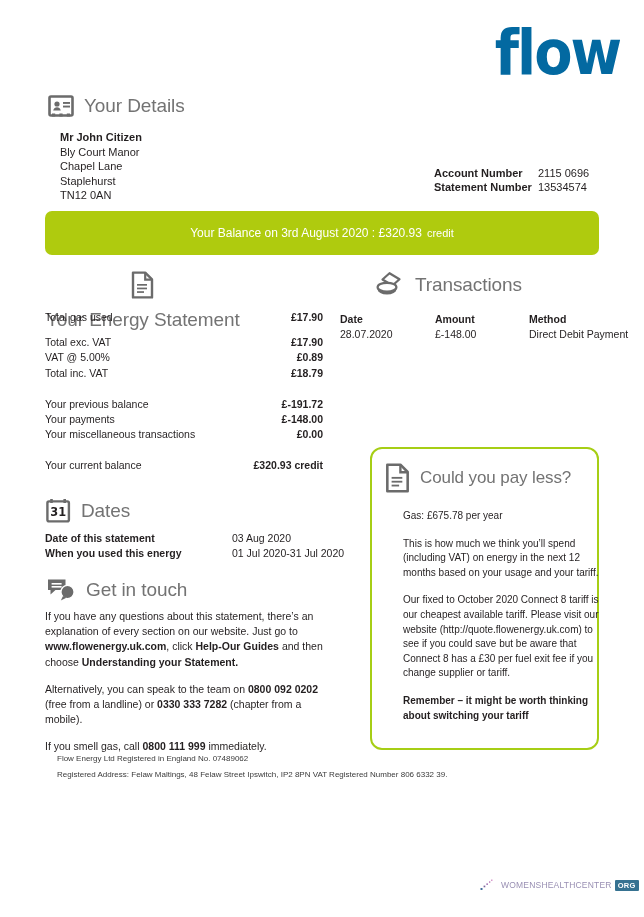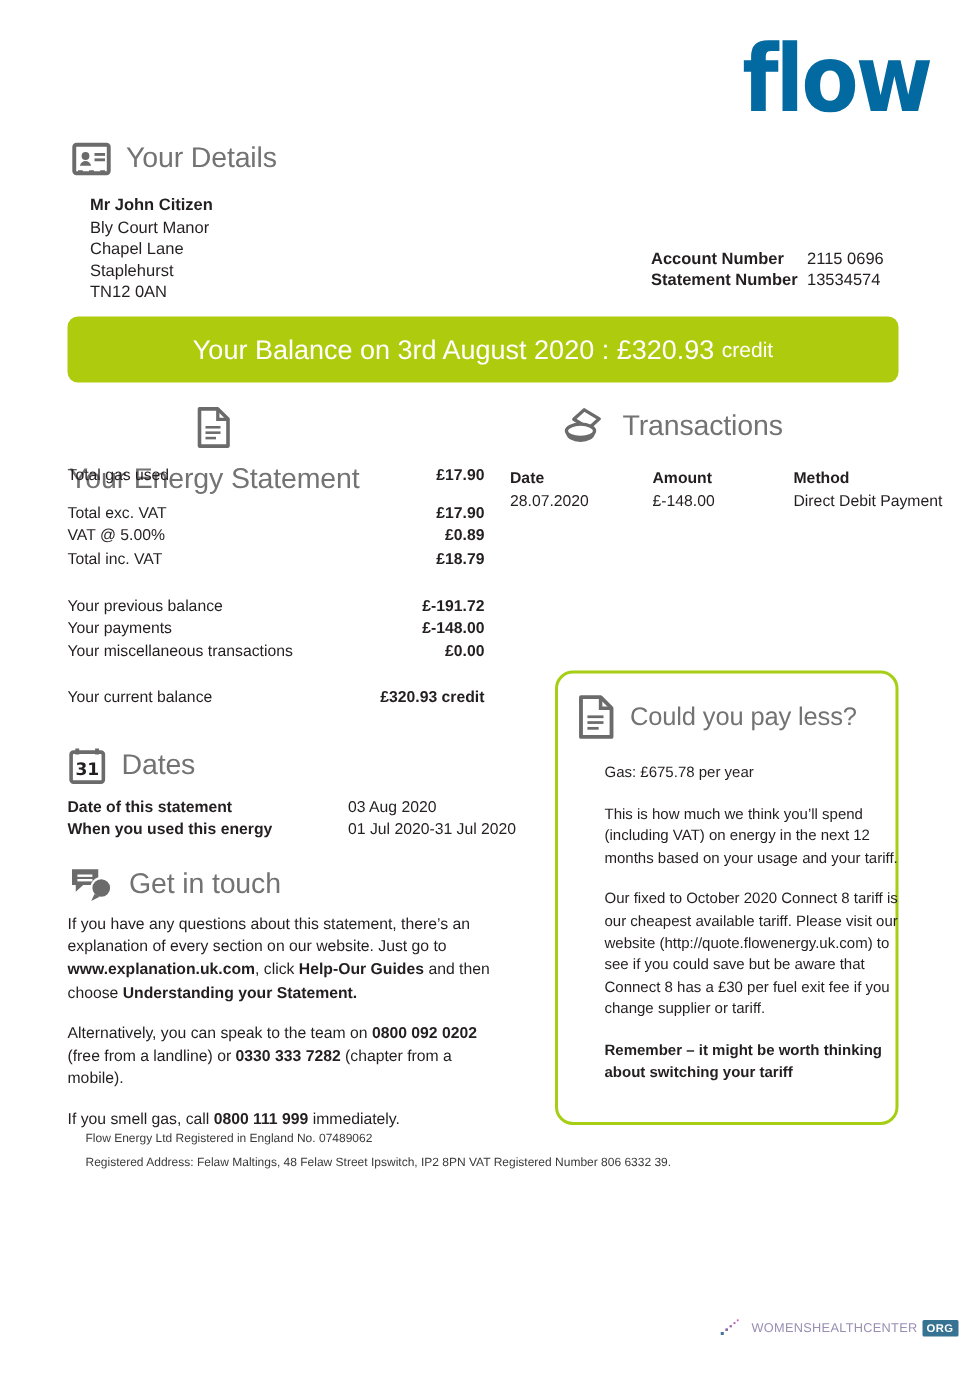--- a/index.html
+++ b/index.html
@@ -87,22 +87,22 @@
     top: 211px;
     width: 554px;
     height: 44px;
     background: #afcb0e;
     border-radius: 7px;
     display: flex;
     align-items: center;
     justify-content: center;
     color: #ffffff;
   }
-  .balance-banner .main { font-size: 18px; }
-  .balance-banner .suffix { font-size: 14px; margin-left: 5px; }
+  .balance-banner .main { font-size: 12px; }
+  .balance-banner .suffix { font-size: 11px; margin-left: 5px; }
 
   
   #energy-head { left: 46px; top: 271px; flex-direction: column; }
   .stmt-table {
     position: absolute;
     left: 45px;
     top: 310px;
     width: 278px;
     font-size: 10.5px;
   }
@@ -371,21 +371,21 @@
         <rect x="5.6" y="6" width="10" height="1.6" fill="#ffffff"></rect>
         <rect x="5.6" y="9" width="10" height="1.6" fill="#ffffff"></rect>
         <circle cx="21.5" cy="15" r="6.6" fill="#6b6b6b" stroke="#ffffff" stroke-width="1.4"></circle>
         <path d="M17 19l-2.2 4.6 5.6-2.8z" fill="#6b6b6b"></path>
       </svg>
     </span>
     <span class="title">Get in touch</span>
   </div>
 
   <div class="touch-body">
-    <p><span>If you have any questions about this statement, there’s an explanation of every section on our website. Just go to </span><b>www.explanation.uk.com</b><span>, click </span><b>Help-Our Guides</b><span> and then choose </span><b>Understanding your Statement.</b></p>
+    <p><span>If you have any questions about this statement, there’s an explanation of every section on our website. Just go to </span><b>www.flowenergy.uk.com</b><span>, click </span><b>Help-Our Guides</b><span> and then choose </span><b>Understanding your Statement.</b></p>
     <p><span>Alternatively, you can speak to the team on </span><b>0800 092 0202</b><span> (free from a landline) or </span><b>0330 333 7282</b><span> (chapter from a mobile).</span></p>
     <p><span>If you smell gas, call </span><b>0800 111 999</b><span> immediately.</span></p>
   </div>
 
   <div class="payless-panel"></div>
   <div class="sec-head" id="payless-head">
     <span class="icon">
       <svg width="25" height="30" viewBox="0 0 23 28">
         <path d="M2 1.6h12.2L21 8.4V26.4H2z" fill="none" stroke="#6b6b6b" stroke-width="2.4" stroke-linejoin="round"></path>
         <path d="M14.2 1.6v7h6.8" fill="none" stroke="#6b6b6b" stroke-width="2.2"></path>

